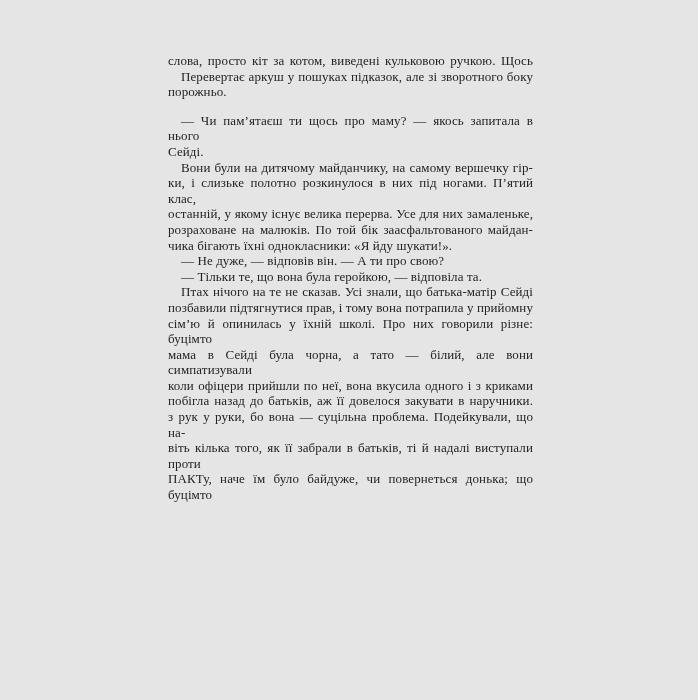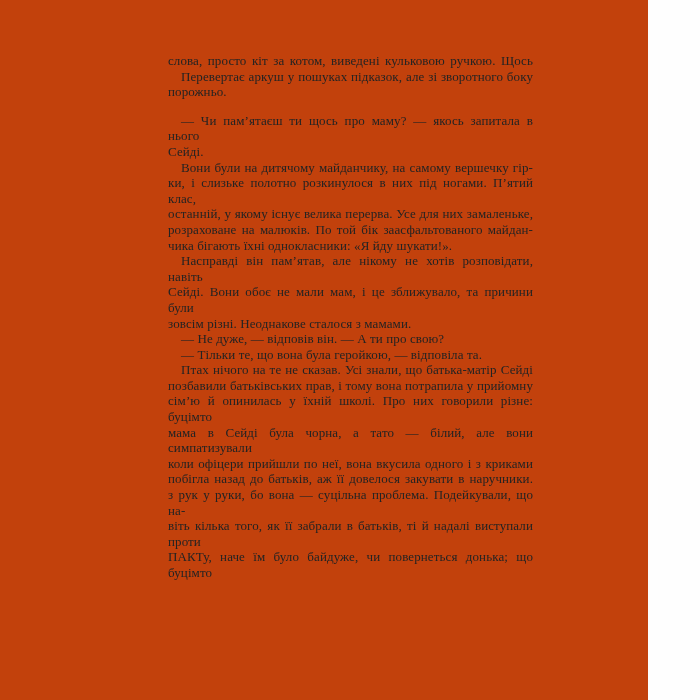--- a/index.html
+++ b/index.html
@@ -10,22 +10,22 @@
     width: 700px;
     height: 700px;
     background: #fefefe;
     position: relative;
     overflow: hidden;
     font-family: "Liberation Serif", "DejaVu Serif", serif;
   }
   .page {
     position: absolute;
     left: 0; top: 0;
-    width: 648px; height: 700px;
-    background: #c2410c;
+    width: 698px; height: 700px;
+    background: #e5e5e5;
   }
   .text-column {
     position: absolute;
     left: 168px;
     top: 53px;
     width: 365px;
     color: #232323;
     font-size: 13px;
     line-height: 15.6px;
     letter-spacing: 0.1px;
@@ -65,33 +65,28 @@
           <div class="line">Сейді.</div>
         </div>
         <div class="paragraph">
           <div class="line just indent">Вони були на дитячому майданчику, на самому вершечку гір-</div>
           <div class="line just">ки, і слизьке полотно розкинулося в них під ногами. П’ятий клас,</div>
           <div class="line just">останній, у якому існує велика перерва. Усе для них замаленьке,</div>
           <div class="line just">розраховане на малюків. По той бік заасфальтованого майдан-</div>
           <div class="line">чика бігають їхні однокласники: «Я йду шукати!».</div>
         </div>
         <div class="paragraph">
-          <div class="line just indent">Насправді він пам’ятав, але нікому не хотів розповідати, навіть</div>
-          <div class="line just">Сейді. Вони обоє не мали мам, і це зближувало, та причини були</div>
-          <div class="line">зовсім різні. Неоднакове сталося з мамами.</div>
-        </div>
-        <div class="paragraph">
           <div class="line indent">— Не дуже, — відповів він. — А ти про свою?</div>
         </div>
         <div class="paragraph">
           <div class="line indent">— Тільки те, що вона була геройкою, — відповіла та.</div>
         </div>
         <div class="paragraph">
           <div class="line just indent">Птах нічого на те не сказав. Усі знали, що батька-матір Сейді</div>
-          <div class="line just">позбавили батьківських прав, і тому вона потрапила у прийомну</div>
+          <div class="line just">позбавили підтягнутися прав, і тому вона потрапила у прийомну</div>
           <div class="line just">сім’ю й опинилась у їхній школі. Про них говорили різне: буцімто</div>
           <div class="line just">мама в Сейді була чорна, а тато — білий, але вони симпатизували</div>
           <div class="line just">коли офіцери прийшли по неї, вона вкусила одного і з криками</div>
           <div class="line just">побігла назад до батьків, аж її довелося закувати в наручники.</div>
           <div class="line just">з рук у руки, бо вона — суцільна проблема. Подейкували, що на-</div>
           <div class="line just">віть кілька того, як її забрали в батьків, ті й надалі виступали проти</div>
           <div class="line just">ПАКТу, наче їм було байдуже, чи повернеться донька; що буцімто</div>
         </div>
       </div>
   </div>

